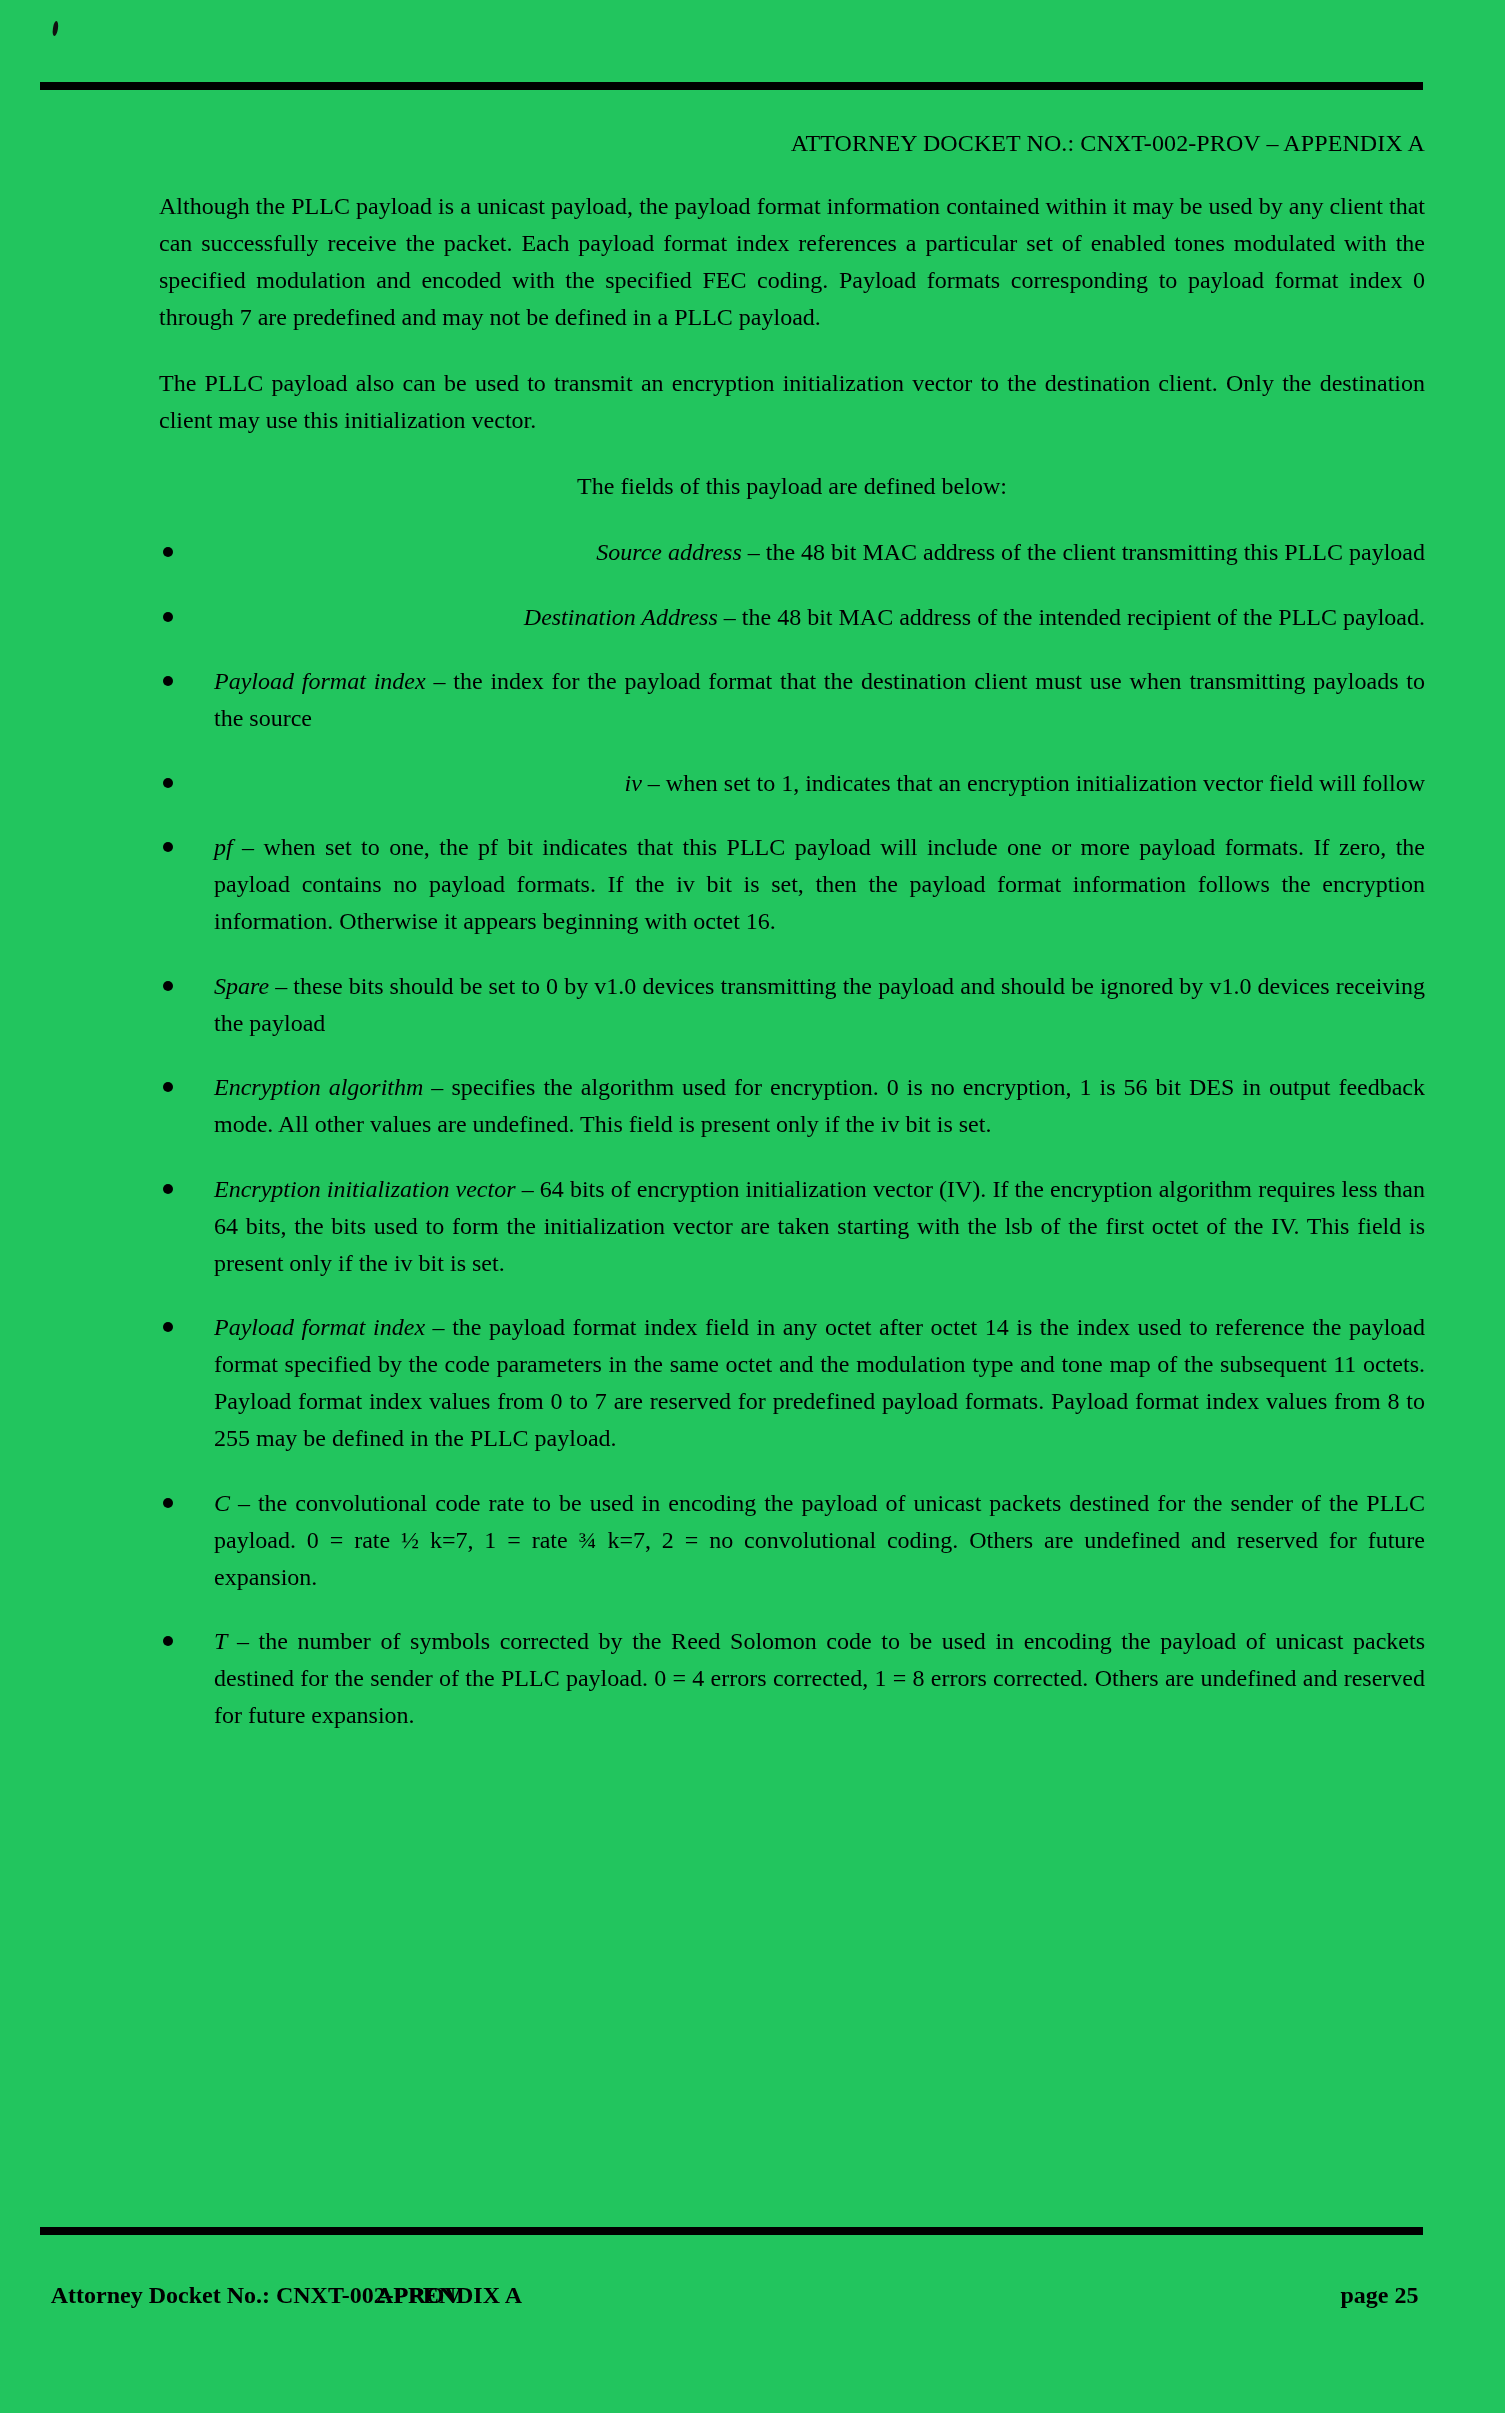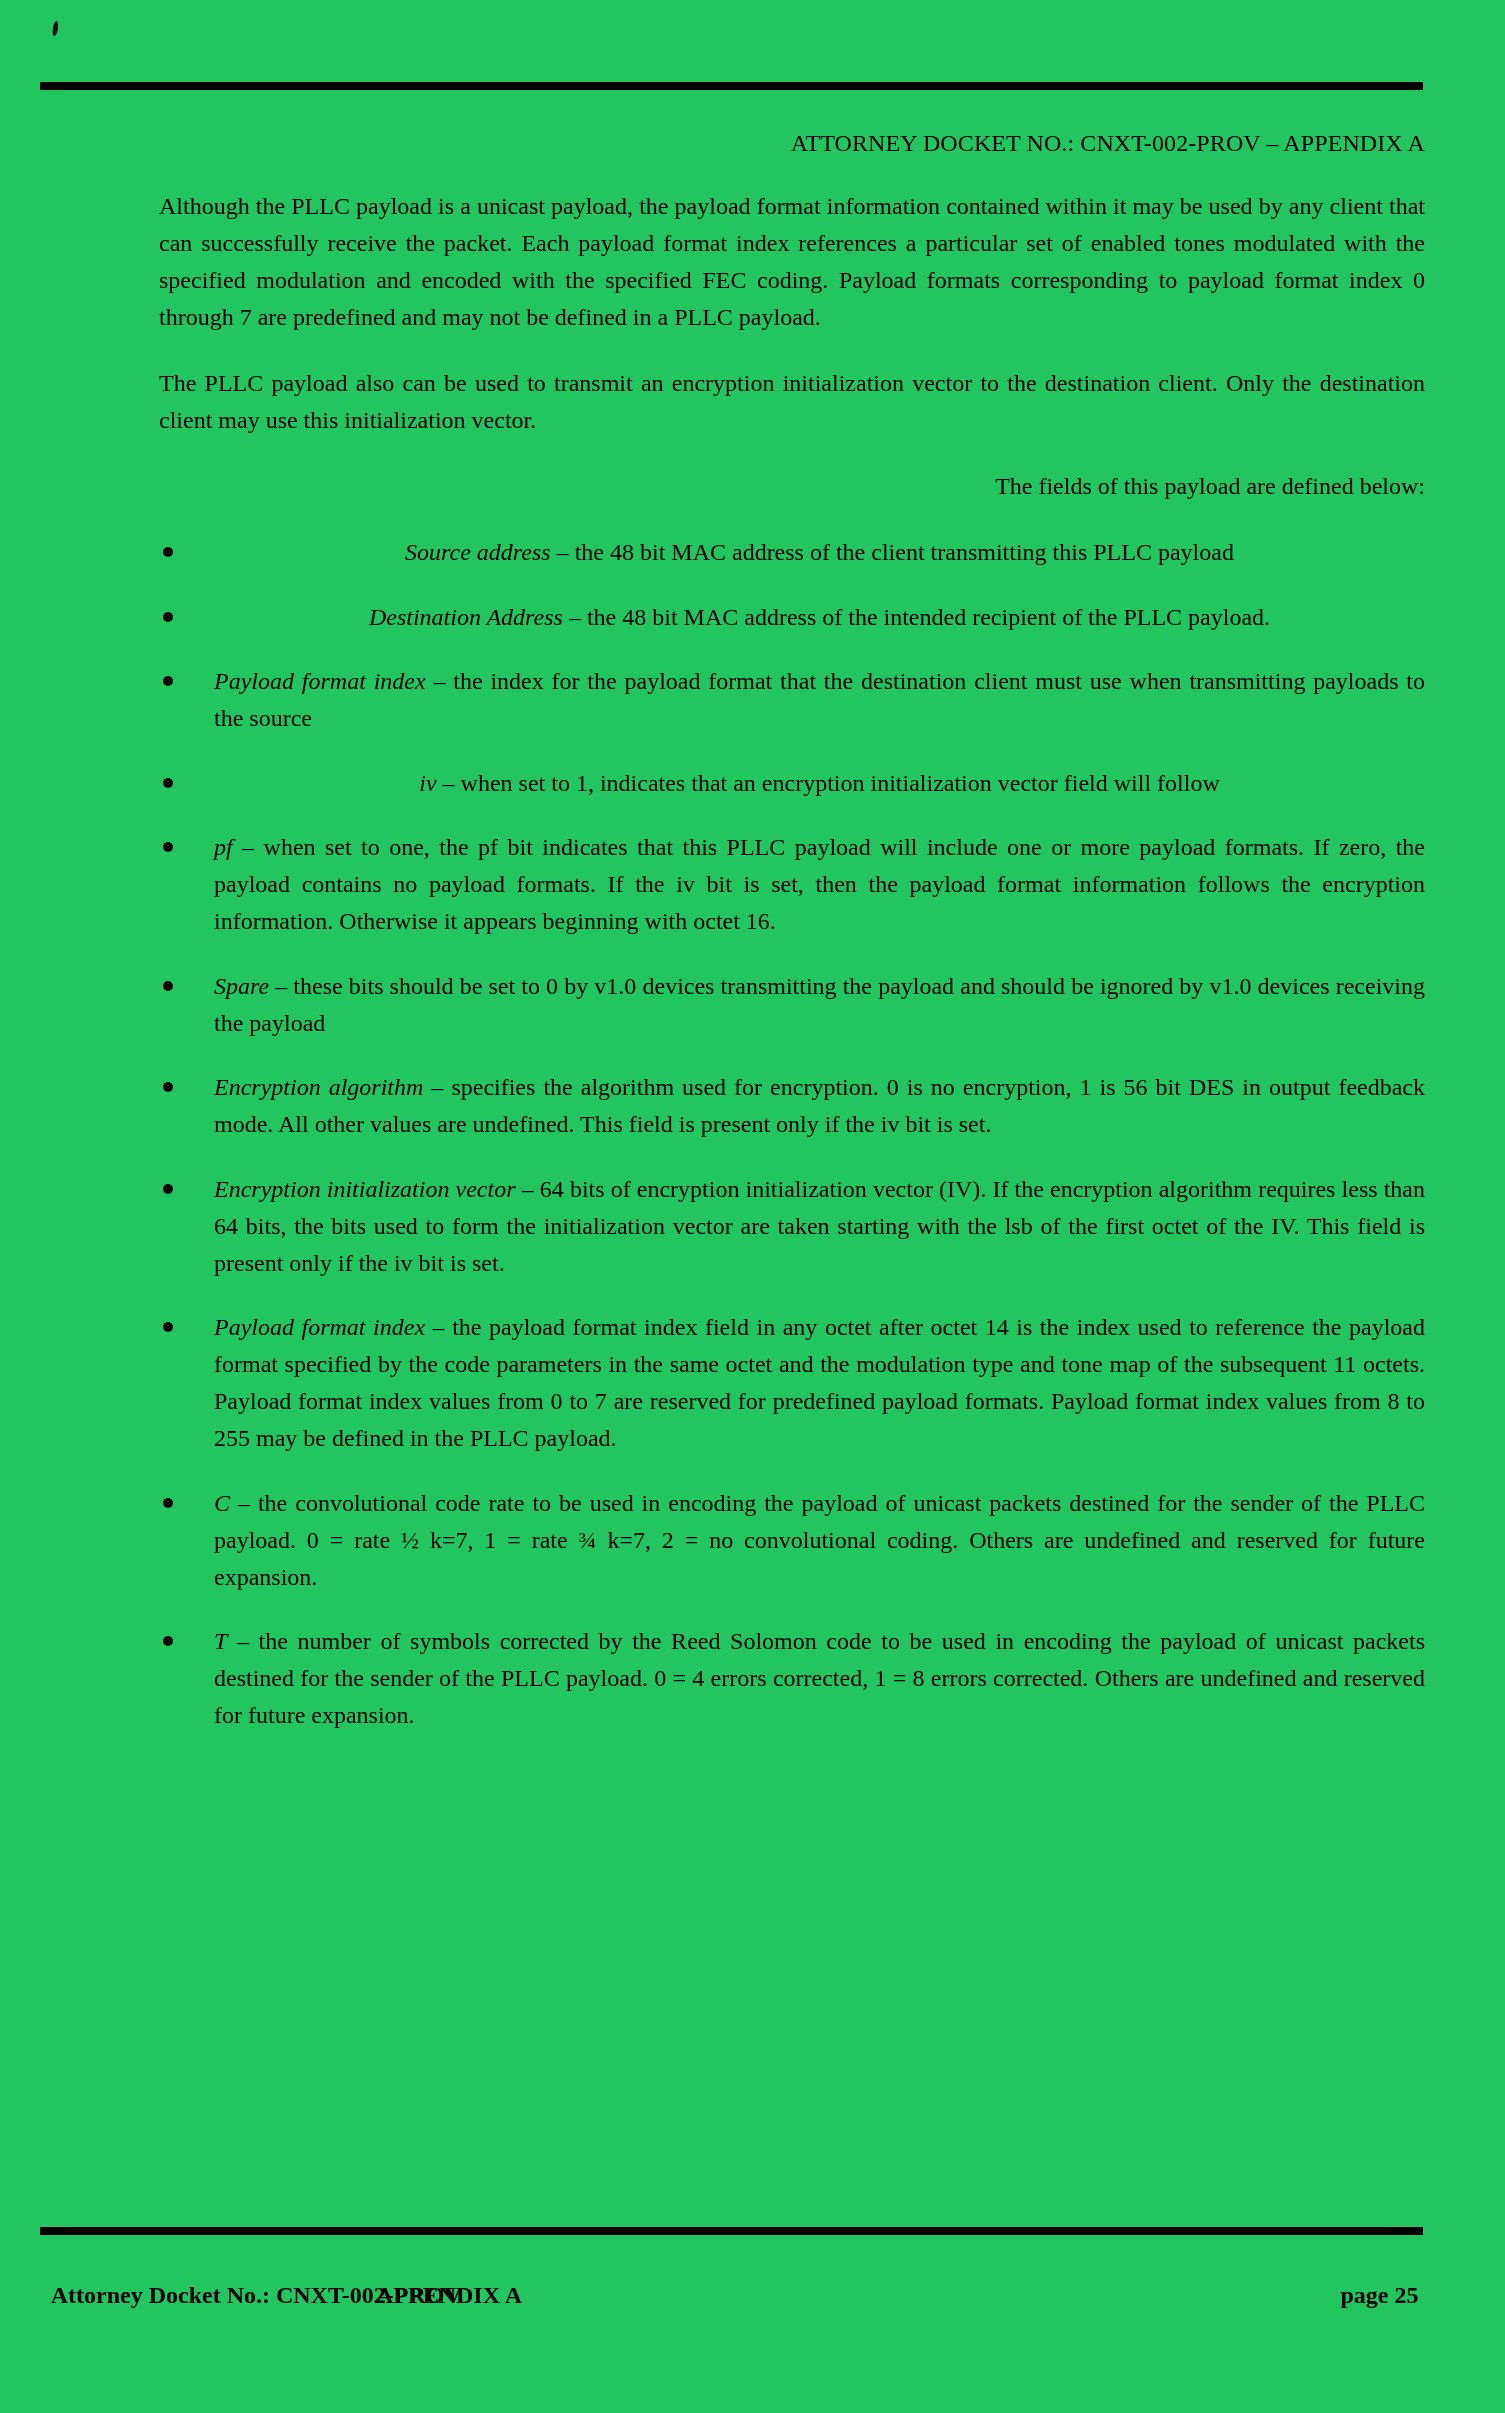--- a/index.html
+++ b/index.html
@@ -57,21 +57,21 @@
     width: 1266px;
   }
 
   p.para {
     margin: 0 0 29px 0;
     font-size: 24px;
     line-height: 37px;
     text-align: justify;
     text-justify: inter-word;
   }
-  p.para.no-justify { text-align: right; font-family: Liberation Serif, serif; }
+  p.para.no-justify { text-align: center; font-family: Liberation Serif, serif; }
 
   ul.fields {
     list-style: none;
     margin: 0;
     padding: 0;
   }
   ul.fields > li {
     position: relative;
     margin: 0 0 27.5px 0;
     padding-left: 55px;
@@ -82,21 +82,21 @@
   }
   ul.fields > li .bullet {
     position: absolute;
     left: 3.8px;
     top: 13px;
     width: 10px;
     height: 10px;
     background: #000000;
     border-radius: 50%;
   }
-  ul.fields > li.short { text-align: center; }
+  ul.fields > li.short { text-align: right; }
   .term { font-style: italic; }
 
   .footer {
     position: absolute;
     left: 40px;
     top: 2282px;
     width: 1383px;
     height: 38px;
     font-size: 24px;
     font-weight: bold;

